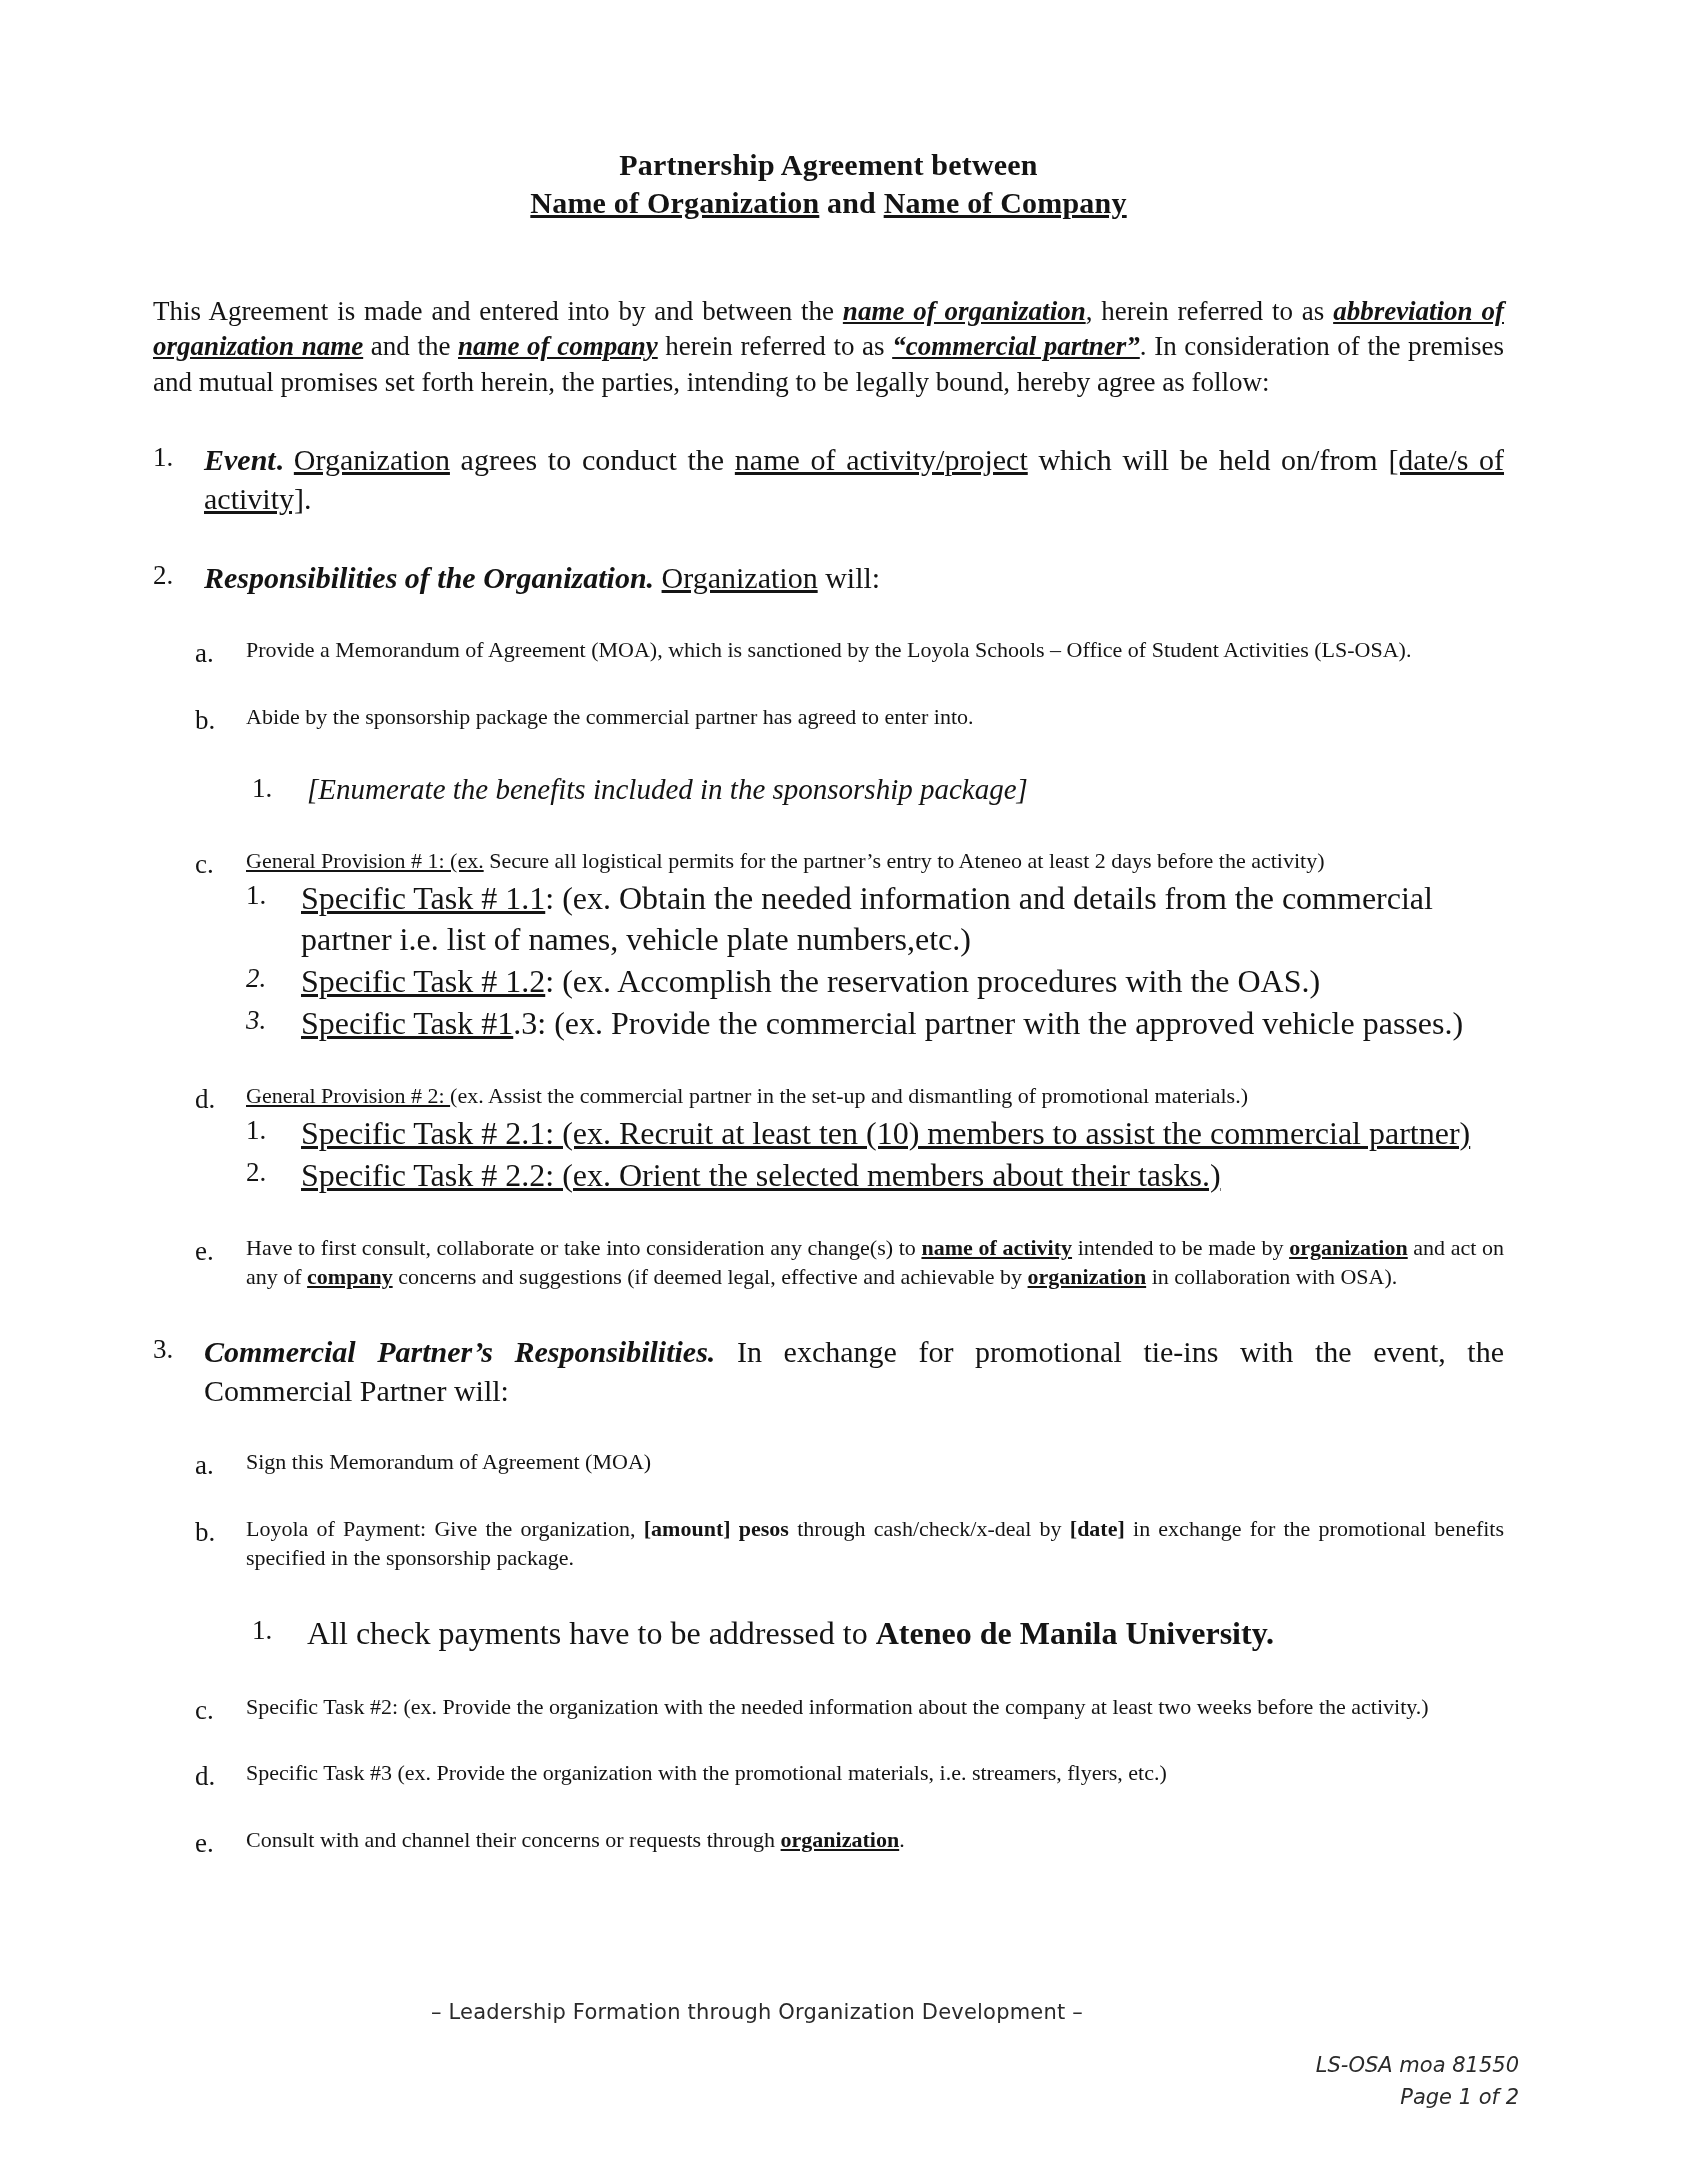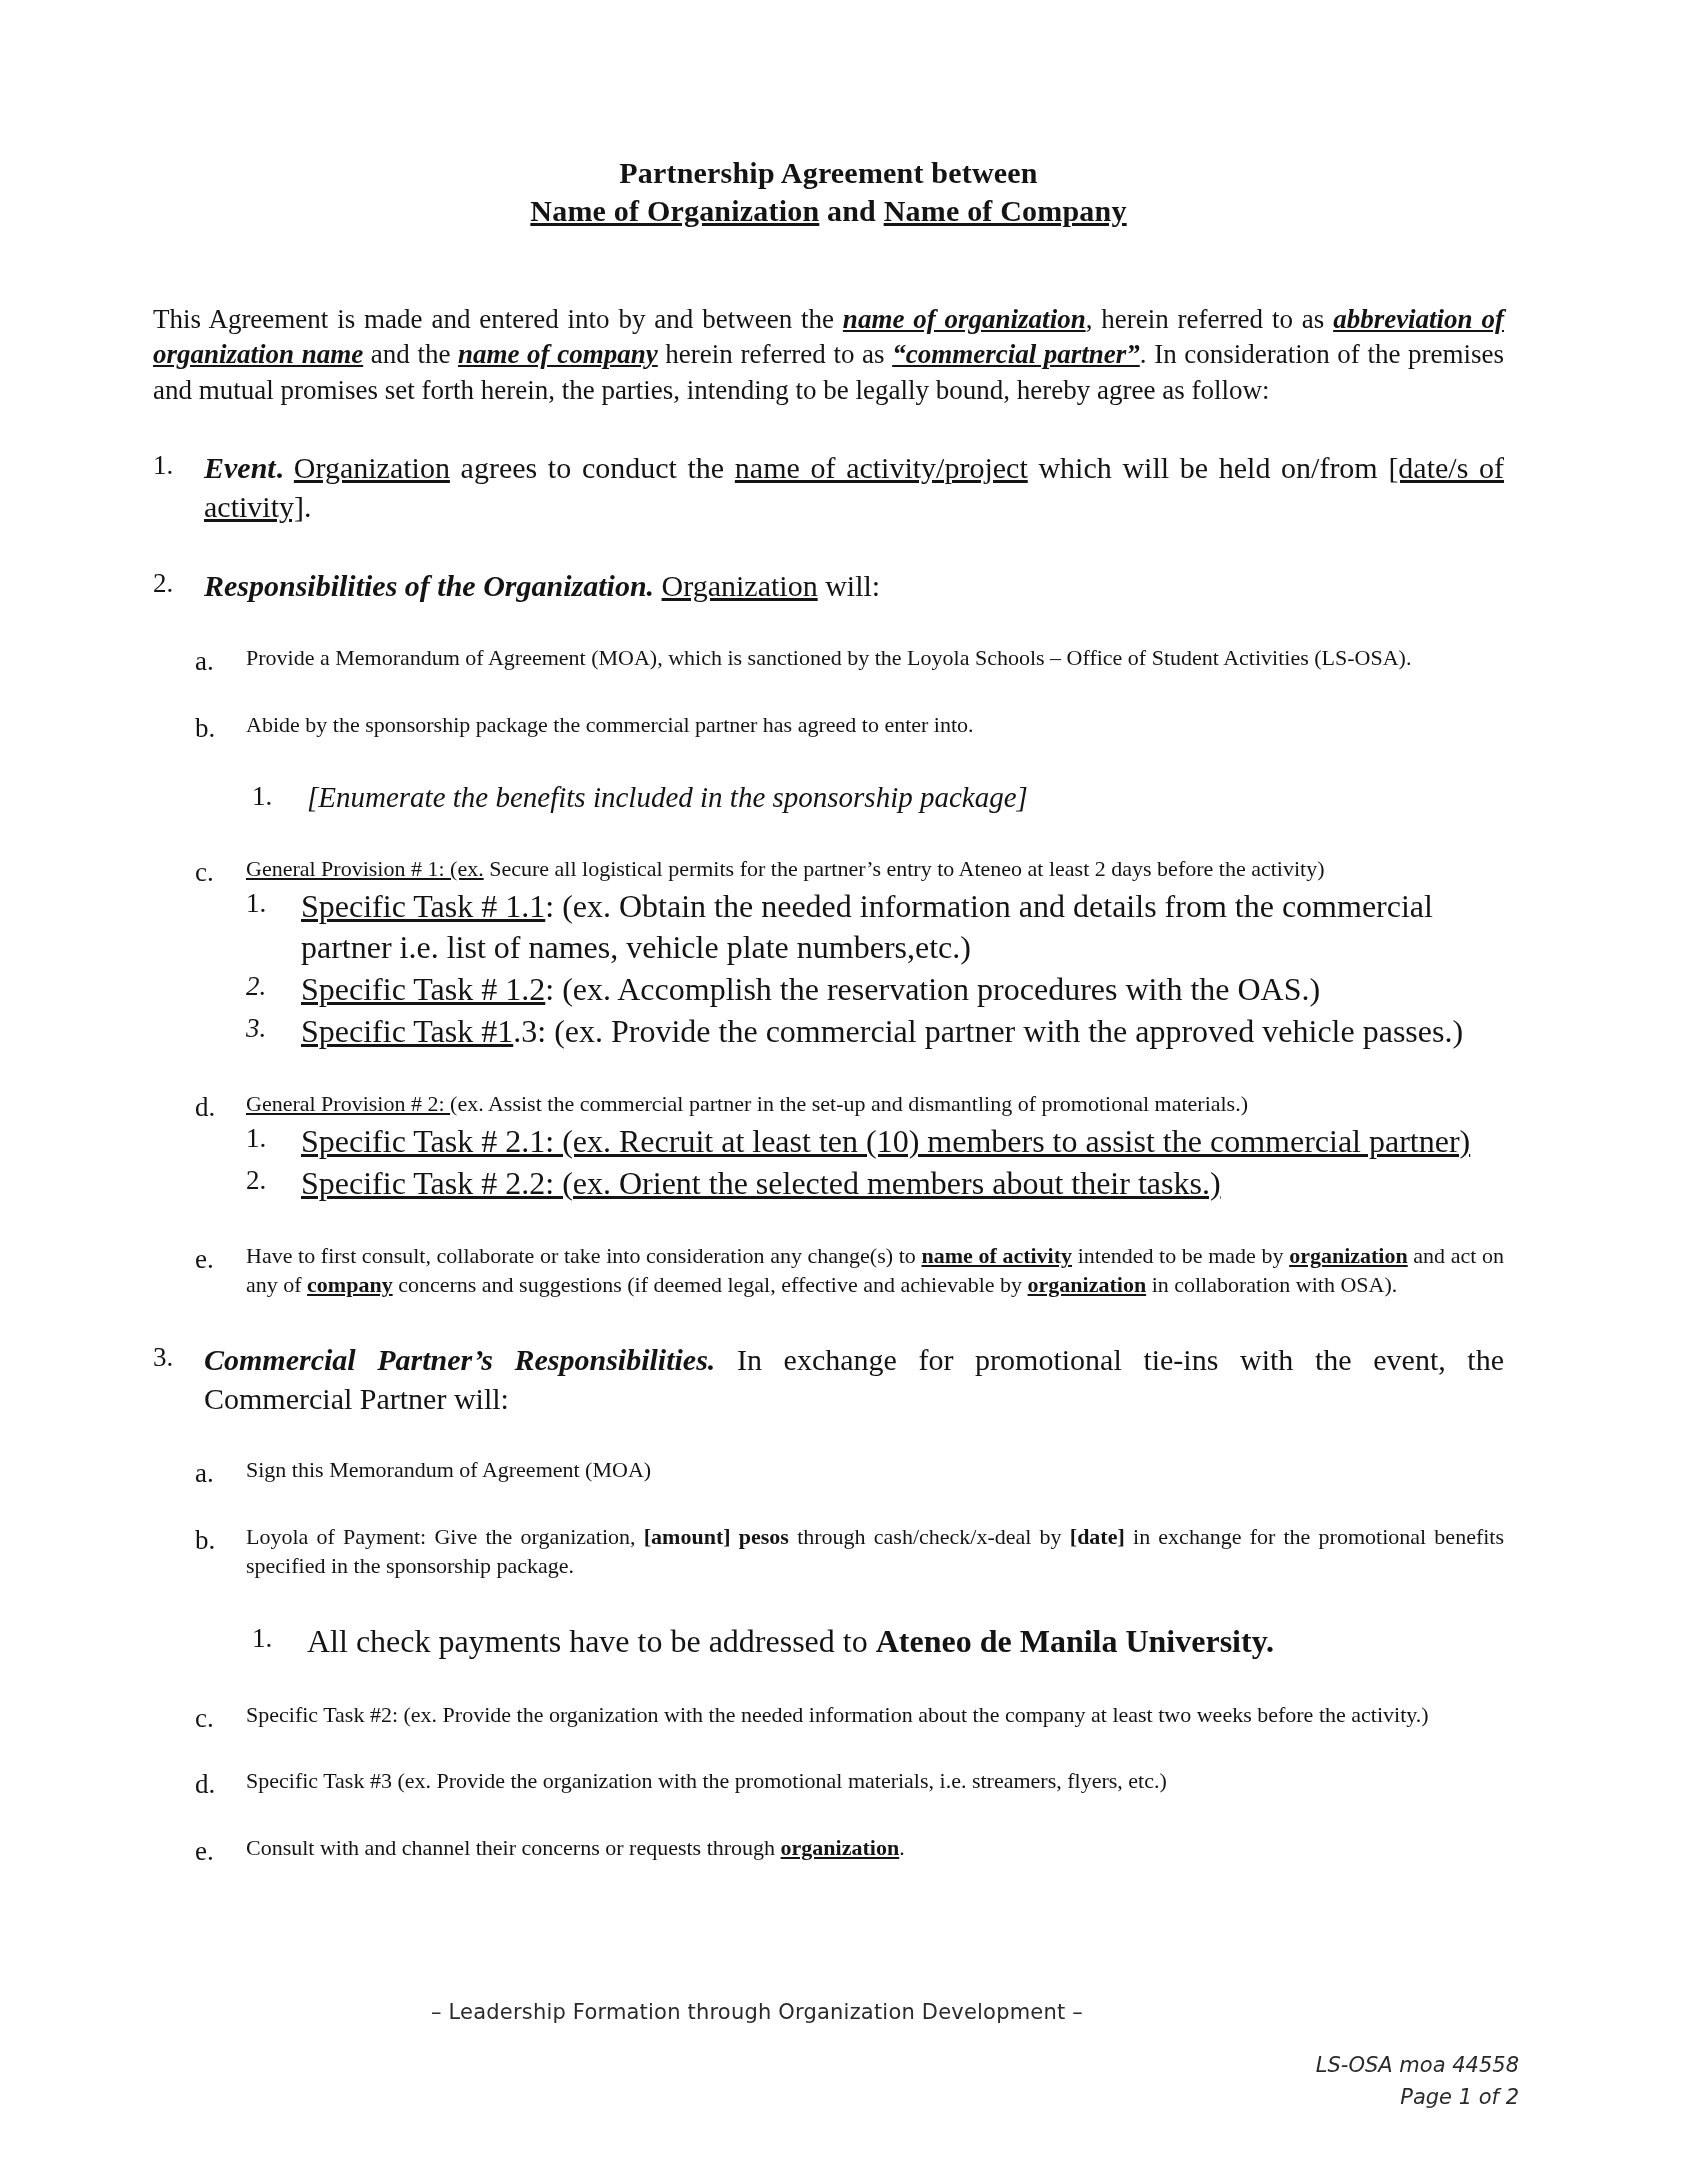--- a/index.html
+++ b/index.html
@@ -14,21 +14,21 @@
     height: 2178px;
     background: #ffffff;
     margin: 0 auto;
     overflow: hidden;
     font-family: "Liberation Serif", "DejaVu Serif", serif;
     color: #141414;
   }
   .content {
     position: absolute;
     left: 153px;
-    top: 154px;
+    top: 146px;
     width: 1351px;
   }
 
   
   .doc-title {
     text-align: center;
     font-weight: bold;
     font-size: 30px;
     line-height: 1.28;
     letter-spacing: 0.2px;
@@ -265,19 +265,19 @@
     <div class="lvl2">
       <span class="marker">e.</span>
       <div class="body"><span>Consult with and channel their concerns or requests through </span><span class="bu">organization</span><span>.</span></div>
     </div>
 
   </div>
 
   <div class="footer">
     <div class="footer-tag">– Leadership Formation through Organization Development –</div>
     <div class="footer-right">
-      <div>LS-OSA moa 44558</div>
+      <div>LS-OSA moa 81550</div>
       <div>Page 1 of 2</div>
     </div>
   </div>
 
 </div>
 
 
 </body></html>

